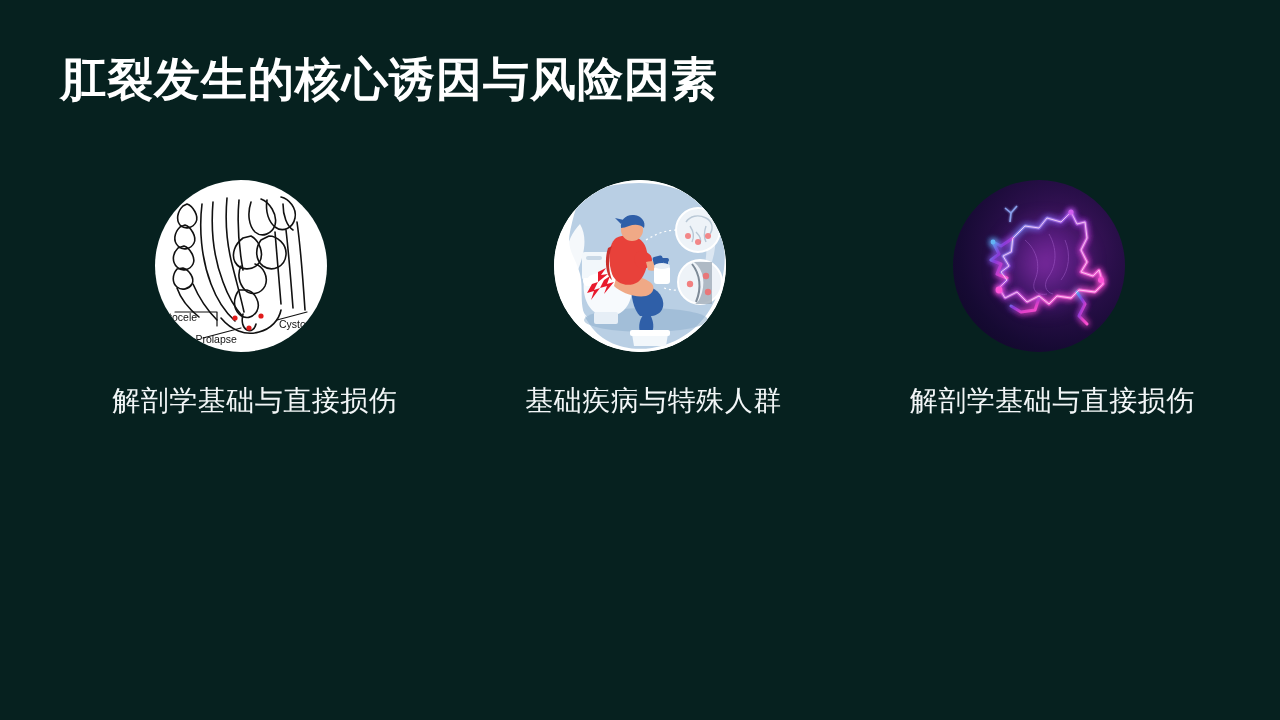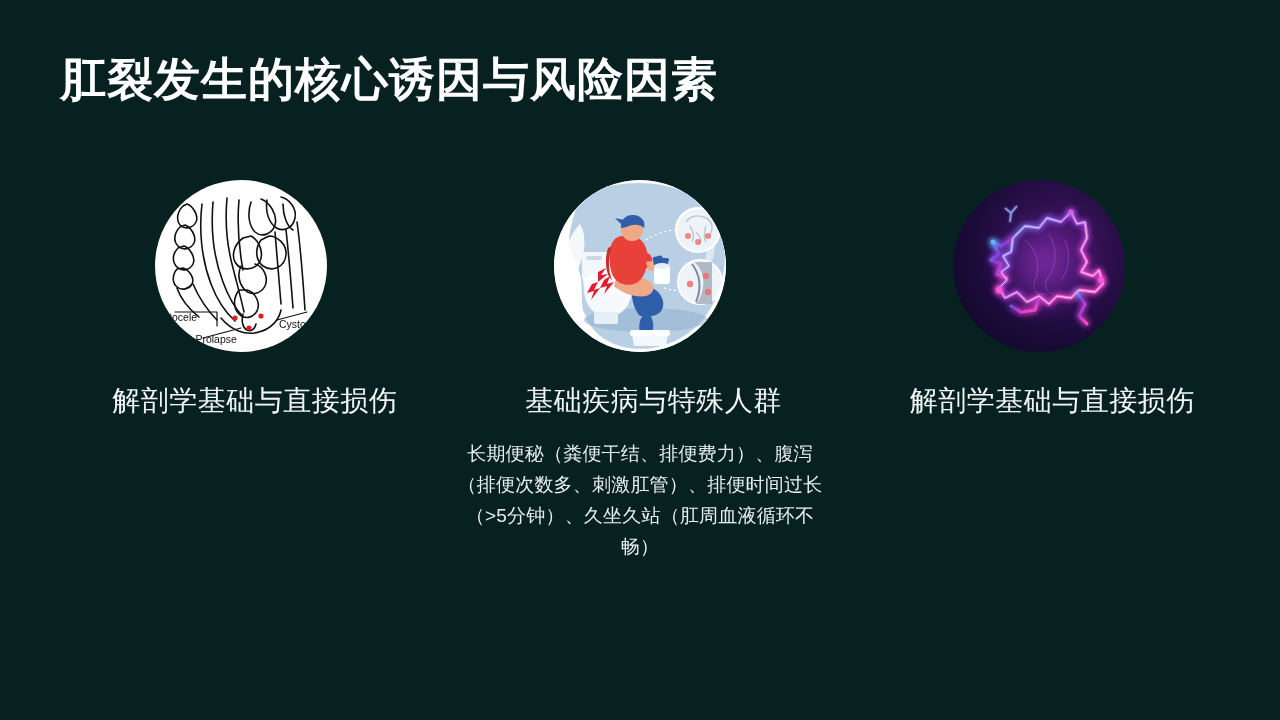--- a/index.html
+++ b/index.html
@@ -257,21 +257,20 @@
             <path d="M138 84 C146 94 148 108 142 122" stroke="#7e8b98" stroke-width="2" fill="none"></path>
             <circle cx="136" cy="104" r="3.2" fill="#f26b6b" opacity="0.85"></circle>
             <circle cx="152" cy="96" r="3.2" fill="#f26b6b" opacity="0.85"></circle>
             <circle cx="154" cy="112" r="3.2" fill="#f26b6b" opacity="0.85"></circle>
           </g>
         </svg>
       </div>
     </div>
 
     <div class="col-heading">基础疾病与特殊人群</div>
-    <div class="col-body">长期便秘（粪便干结、排便费力）、腹泻（排便次数多、刺激肛管）、排便时间过长（&gt;5分钟）、久坐久站（肛周血液循环不畅）</div>
   </div>
 
   <div class="column">
 
     <div class="circle-wrap">
       <div class="neon">
         <div class="neon-haze"></div>
         <svg viewBox="0 0 172 172" xmlns="http://www.w3.org/2000/svg">
           <defs>
             <linearGradient id="ng" x1="0" y1="0" x2="1" y2="1">

